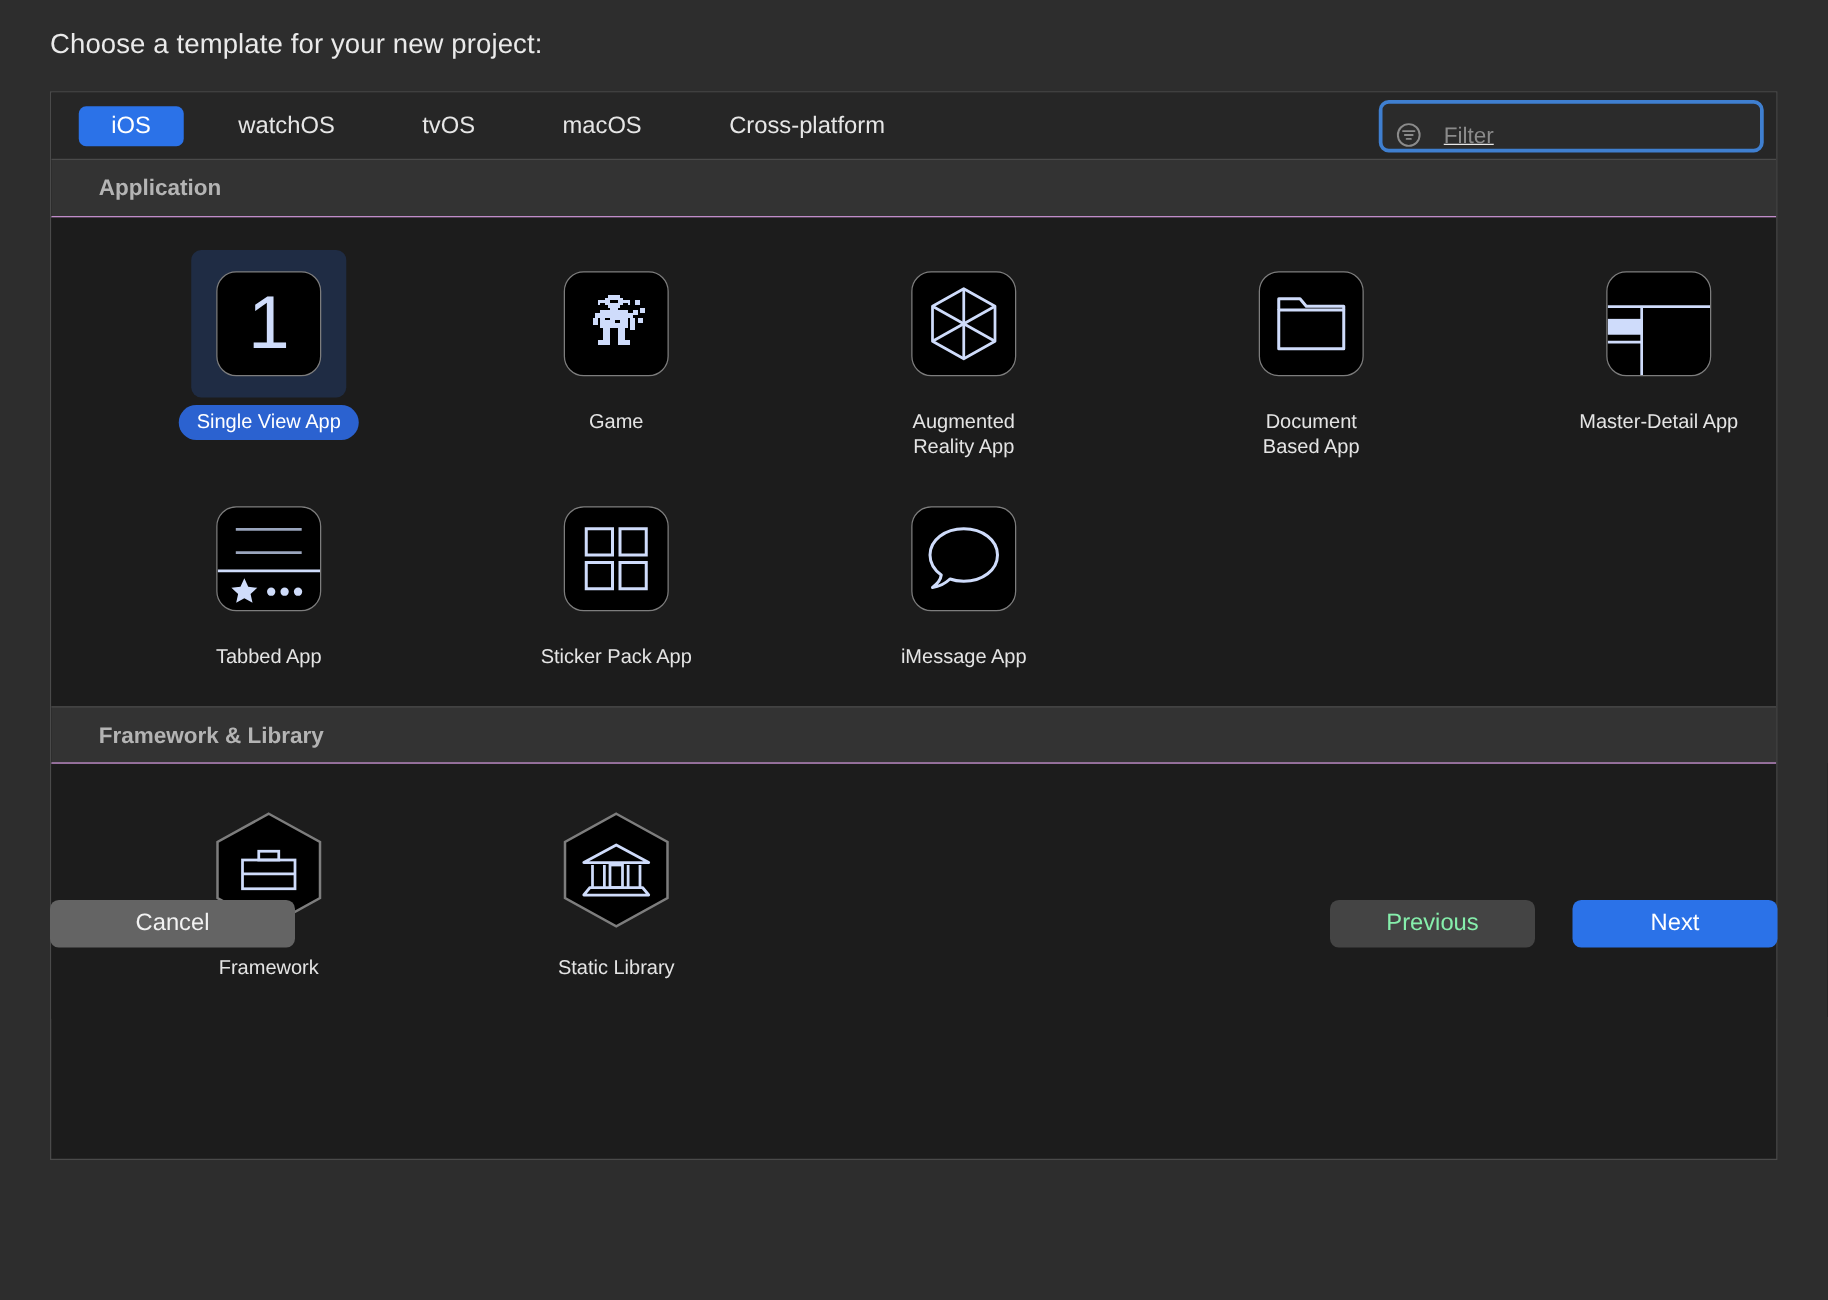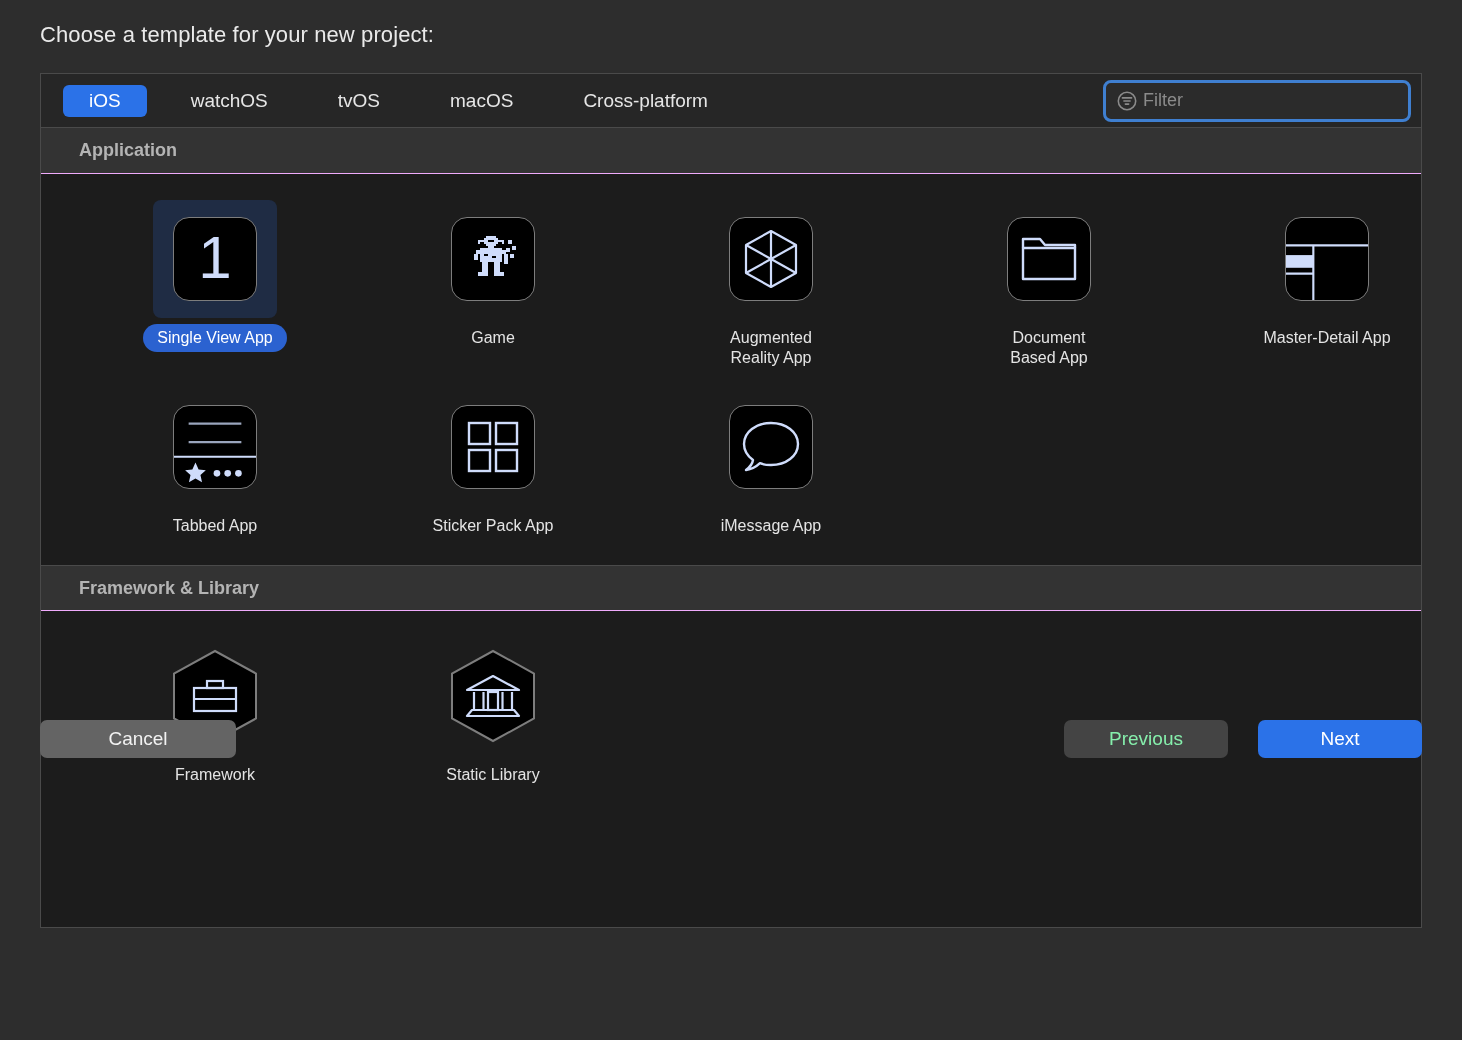--- a/index.html
+++ b/index.html
@@ -82,22 +82,23 @@
     border: 3px solid #3f7fd0;
     background: #2b2b2b;
     display: flex;
     align-items: center;
     padding: 0 10px;
   }
   .filter-inner {
     width: 100%;
     height: 100%;
     display: flex;
-    align-items: center;
-    gap: 5px;
+    align-items: flex-end;
+    gap: 17px;
+    text-decoration: underline;
   }
   .filter-icon {
     width: 22px; height: 22px;
     flex: none;
     display: block;
   }
   .filter-text {
     font-size: 18px;
     color: #8b8b8b;
   }

